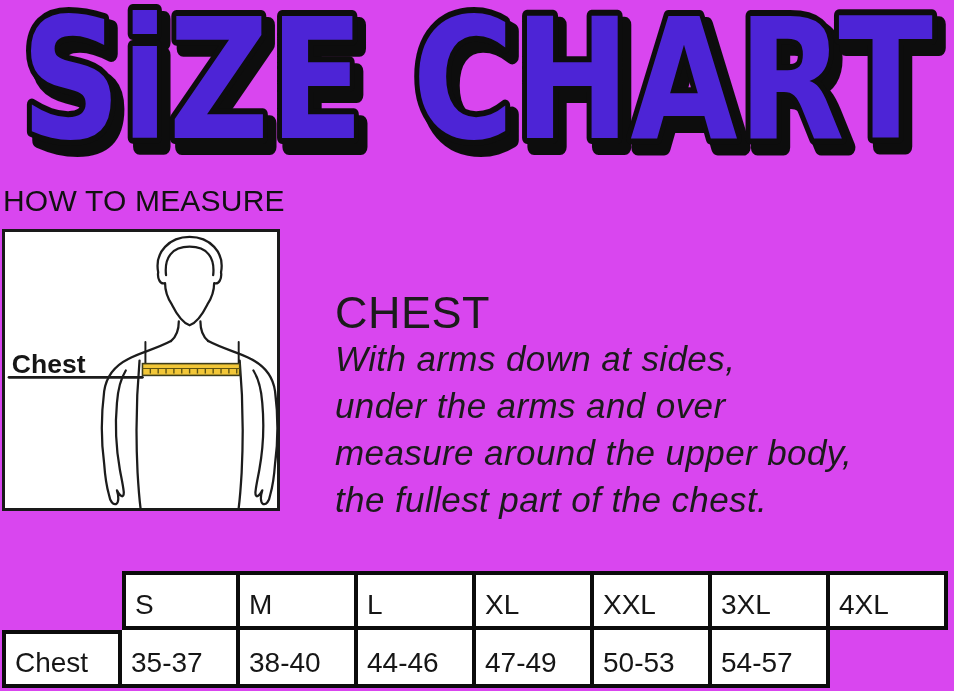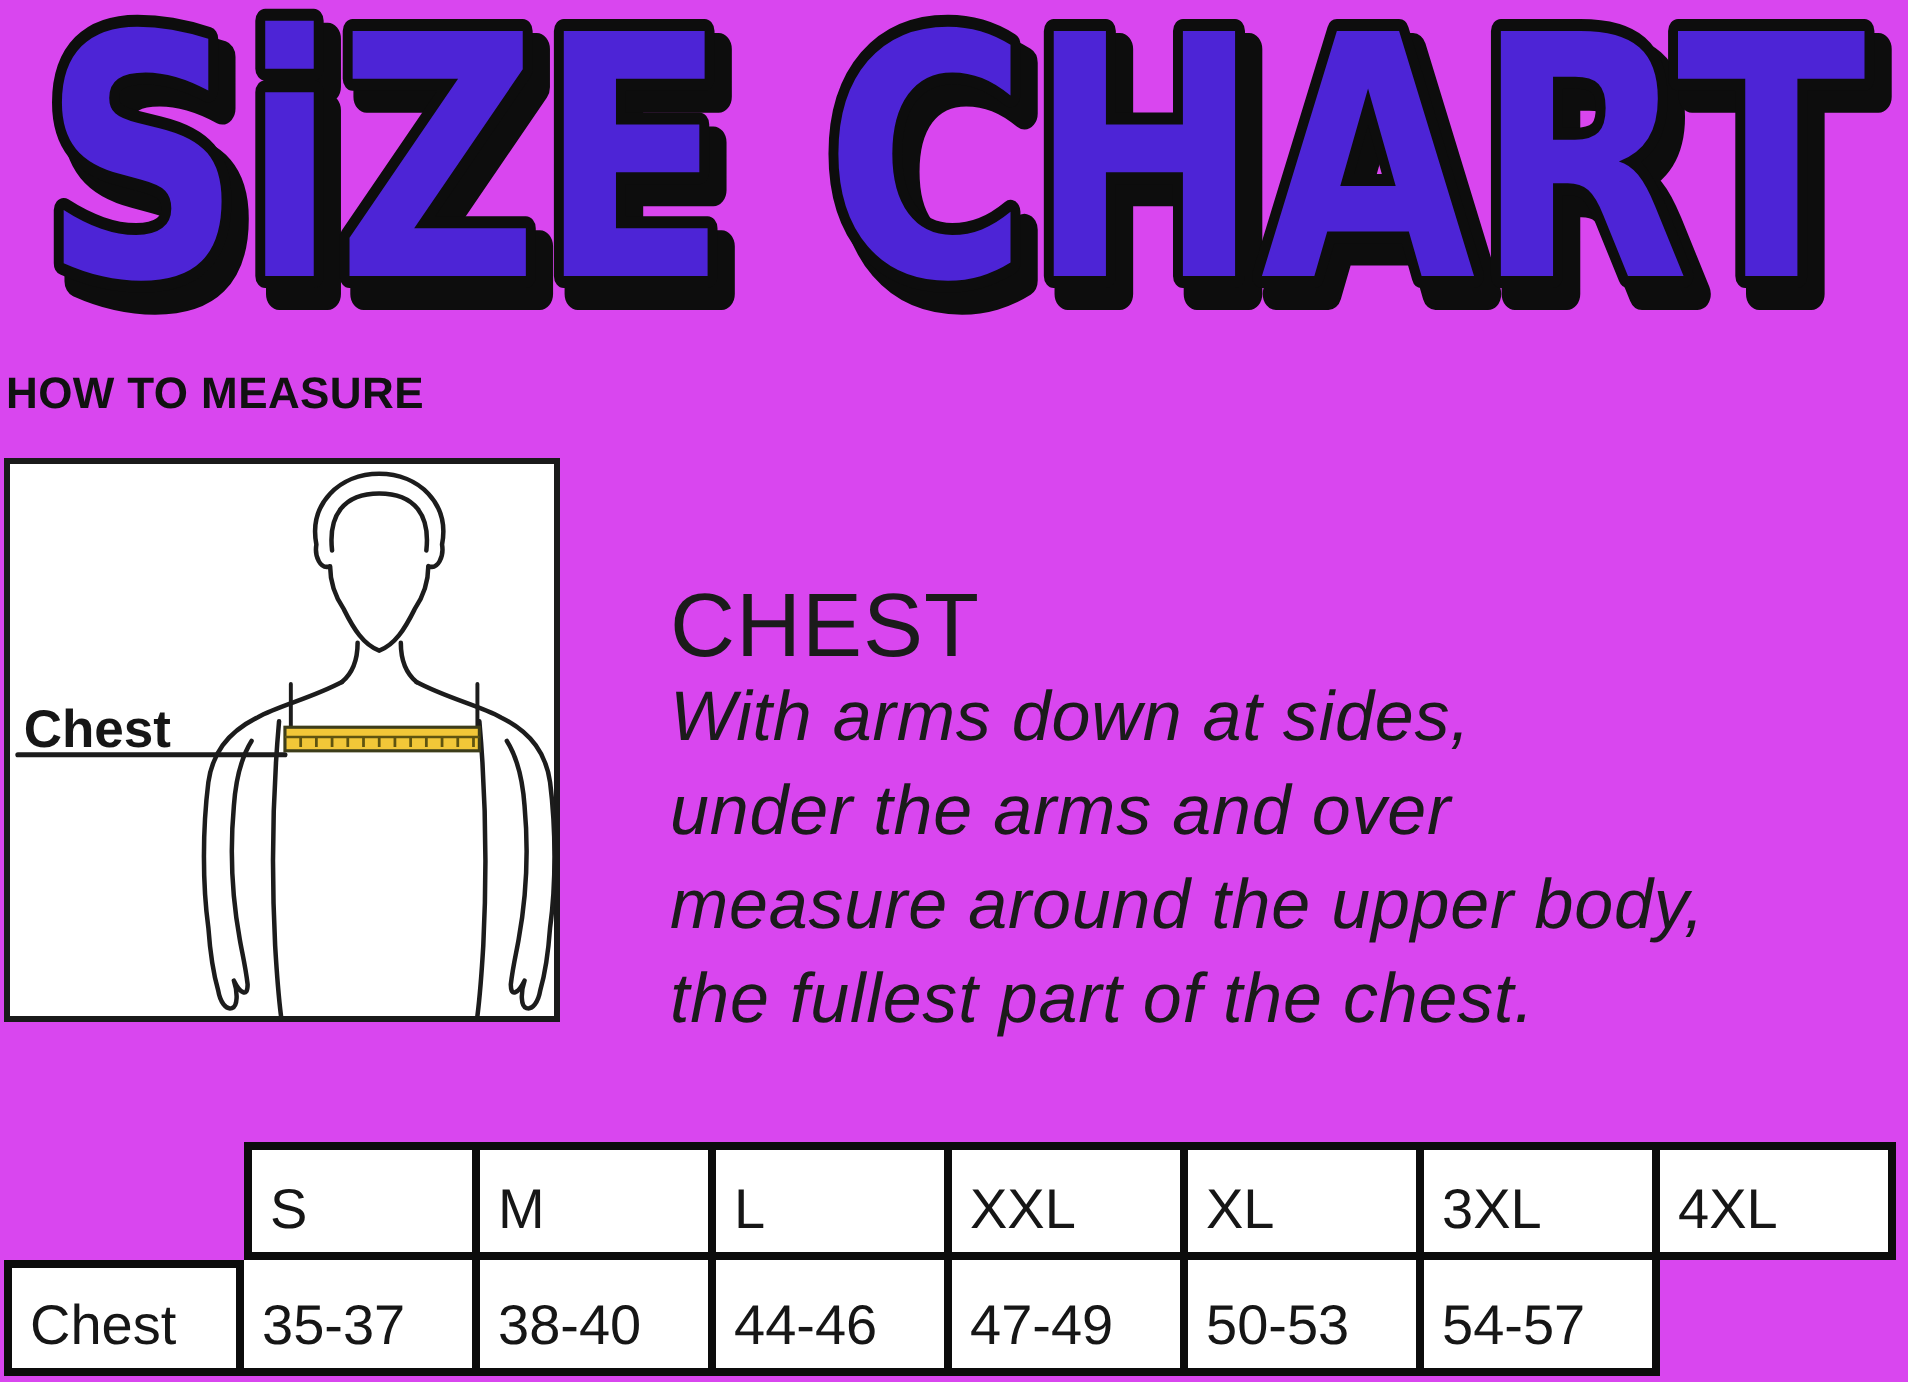--- a/index.html
+++ b/index.html
@@ -12,21 +12,21 @@
   .title-svg { position:absolute; left:0; top:0; width:954px; height:164px; }
   .title-svg text {
     font-family:"DejaVu Sans", sans-serif; font-weight:bold; font-size:168px;
   }
   .title-shadow { fill:#0d0d0d; stroke:#0d0d0d; stroke-width:16; stroke-linejoin:round; }
   .title-main   { stroke:#0d0d0d; stroke-width:12; stroke-linejoin:round; paint-order:stroke; }
 
   
   .htm-heading {
     position:absolute; left:3px; top:184px;
-    font-size:22px; font-weight:bold; letter-spacing:0.2px; color:#111111;
+    font-size:30px; font-weight:normal; letter-spacing:0.2px; color:#111111;
   }
 
   
   .diagram-box {
     position:absolute; left:2px; top:229px; width:272px; height:276px;
     border:3px solid #1a1a1a; background:#ffffff; box-sizing:content-box;
   }
   .diagram-box svg { display:block; width:272px; height:276px; }
   .figure-line { fill:none; stroke:#1c1c1c; stroke-width:2.3; stroke-linecap:round; stroke-linejoin:round; }
   .chest-label-text { font-family:"Liberation Sans", sans-serif; font-size:27px; font-weight:bold; fill:#161616; }
@@ -103,22 +103,22 @@
     <div class="instruction-line">under the arms and over</div>
     <div class="instruction-line">measure around the upper body,</div>
     <div class="instruction-line">the fullest part of the chest.</div>
   </div>
 
   <div class="size-table">
     <div class="cell ghost"></div>
     <div class="cell head first">S</div>
     <div class="cell head">M</div>
     <div class="cell head">L</div>
+    <div class="cell head">XL</div>
     <div class="cell head">XXL</div>
-    <div class="cell head">XL</div>
     <div class="cell head">3XL</div>
     <div class="cell head">4XL</div>
 
     <div class="cell rowlabel">Chest</div>
     <div class="cell val">35-37</div>
     <div class="cell val">38-40</div>
     <div class="cell val">44-46</div>
     <div class="cell val">47-49</div>
     <div class="cell val">50-53</div>
     <div class="cell val">54-57</div>

